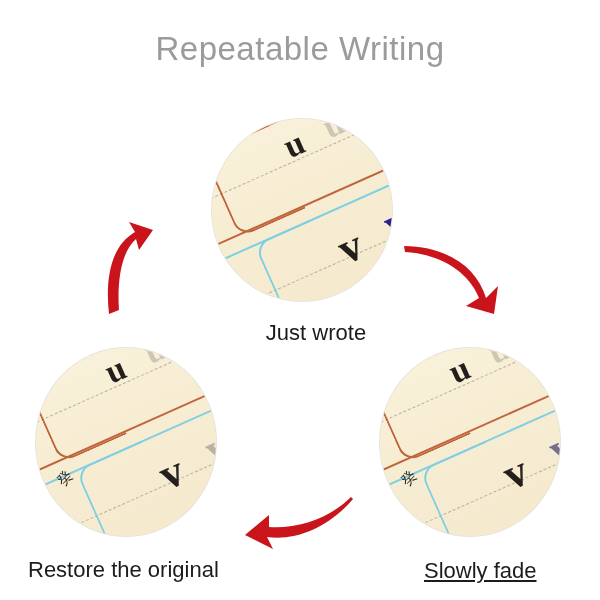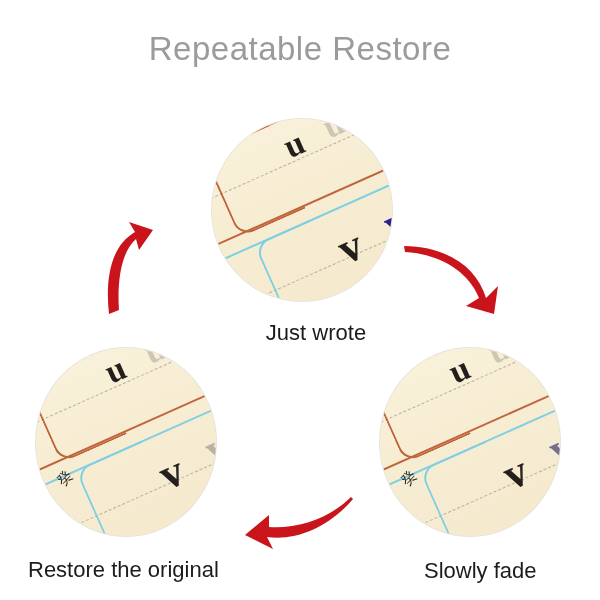--- a/index.html
+++ b/index.html
@@ -128,26 +128,26 @@
   
   .caption {
     position: absolute;
     color: #1c1c1c;
     font-size: 22px;
     font-weight: 400;
     white-space: nowrap;
   }
   #caption-just-wrote { left: 16px; top: 320px; width: 600px; text-align: center; }
   #caption-restore-original { left: 28px; top: 557px; }
-  #caption-slowly-fade { left: 424px; top: 558px; }
+  #caption-slowly-fade { left: 424px; top: 558px; text-decoration: underline; }
 </style>
 </head>
 <body>
 
-<div id="page-title">Repeatable Restore</div>
+<div id="page-title">Repeatable Writing</div>
 
 <div id="circle-just-wrote" class="photo-circle">
   <div class="paper">
 
     <div class="rule solid-red" style="top:92px;"></div>
     <div class="rule solid-red" style="top:108px;"></div>
     <div class="rule dashed-gray" style="top:152px;"></div>
     <div class="rule solid-red" style="top:196px;"></div>
     <div class="row-bracket" style="left:130px; top:108px; width:70px; height:88px;"></div>
 

